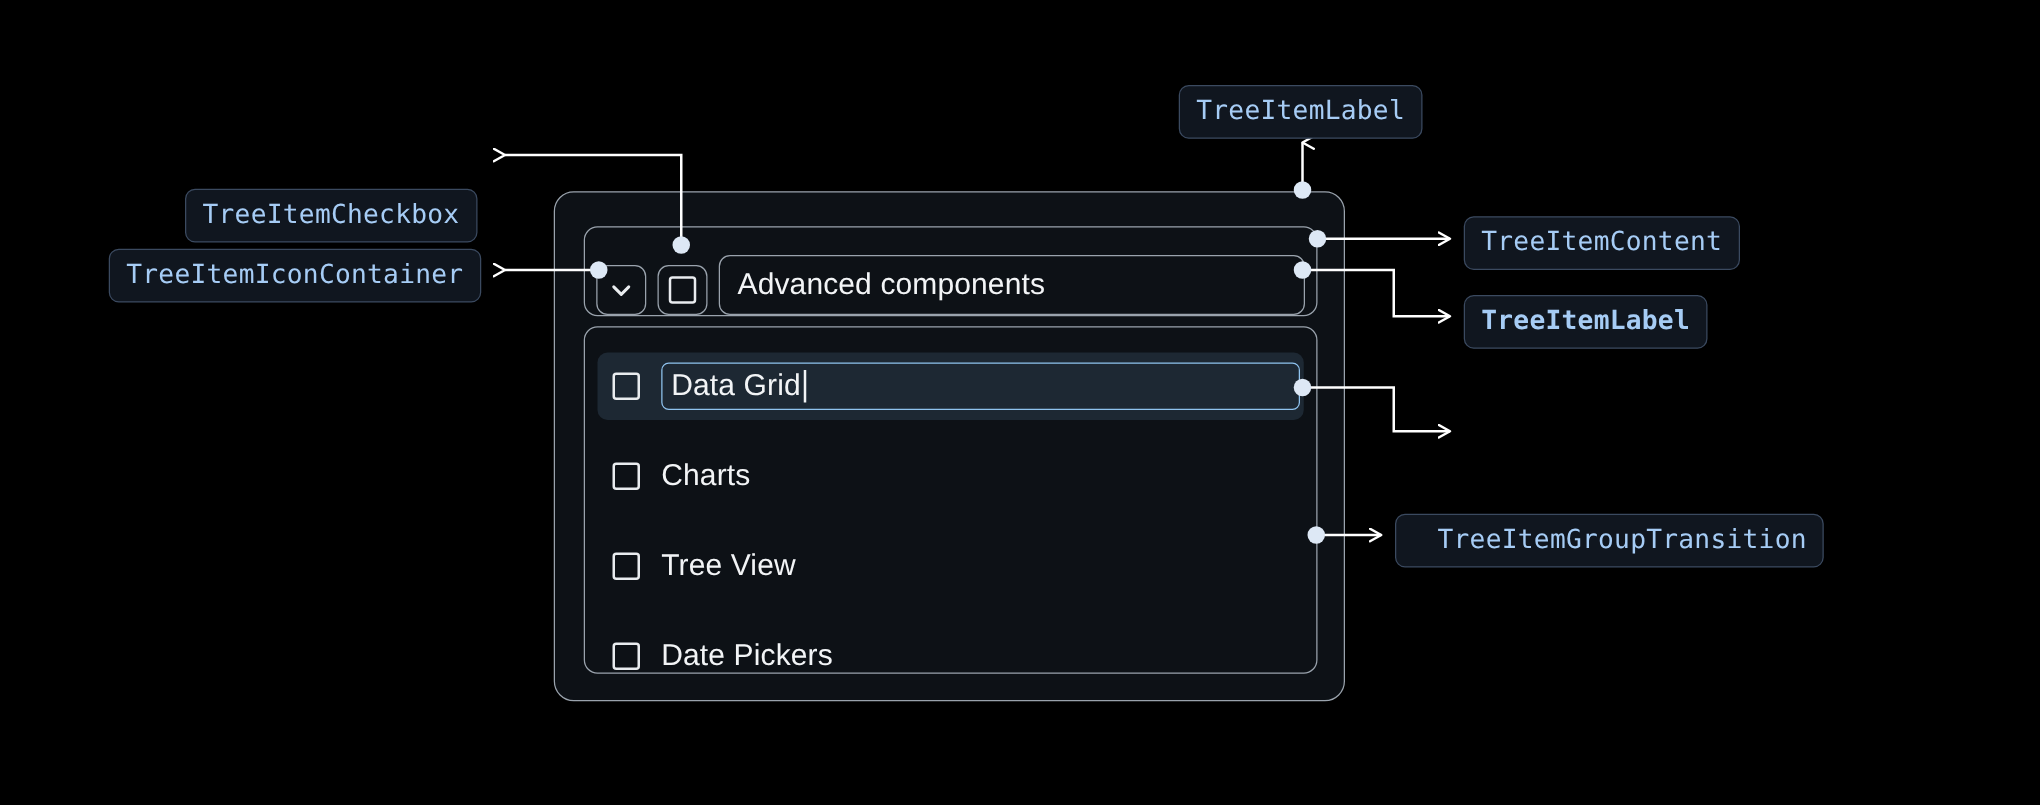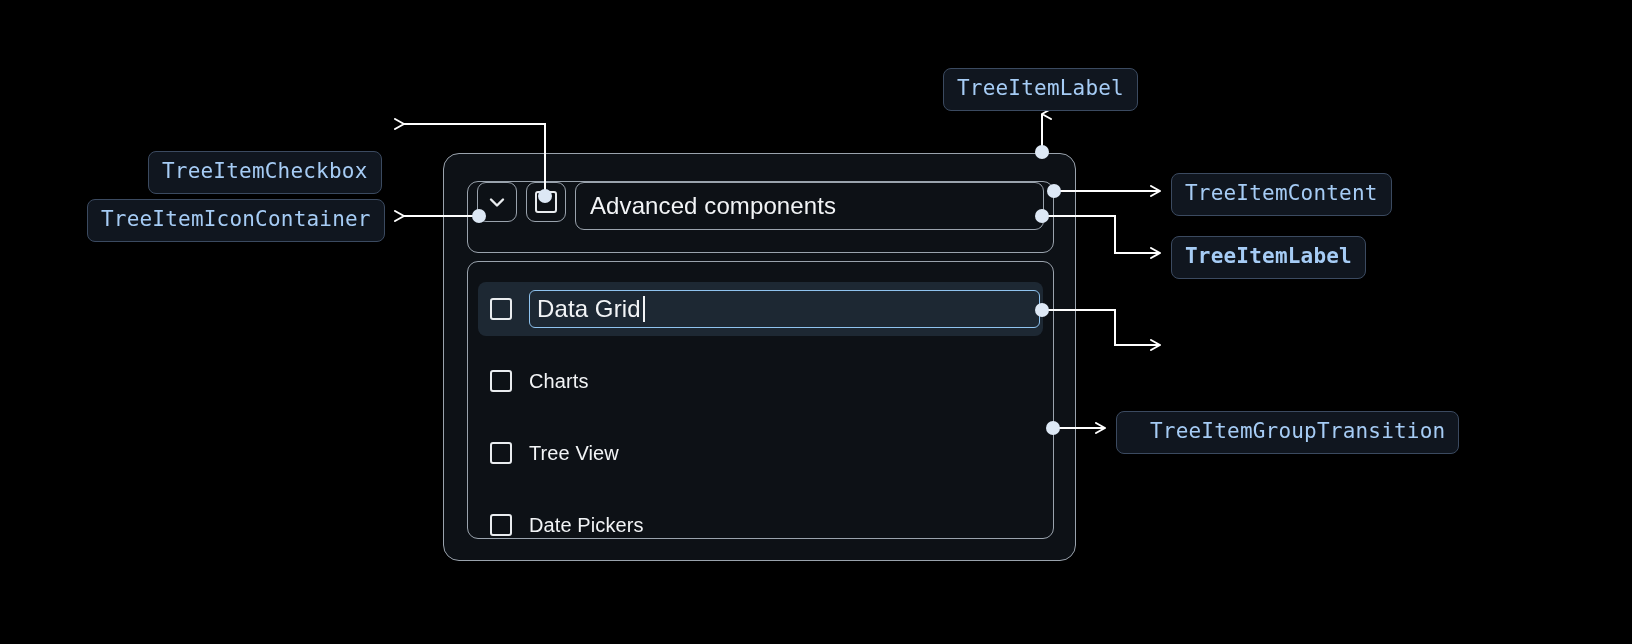--- a/index.html
+++ b/index.html
@@ -69,21 +69,21 @@
     position: absolute;
     left: 23px;
     top: 27px;
     width: 587px;
     height: 72px;
     box-sizing: border-box;
     background: #0d1116;
     border: 1px solid #9aa3ad;
     border-radius: 11px;
     display: flex;
-    align-items: flex-start;
+    align-items: flex-end;
     padding: 0 9px;
     gap: 9px;
   }
 
   .icon-container {
     width: 40px;
     height: 40px;
     flex: 0 0 auto;
     box-sizing: border-box;
     border: 1px solid #9aa3ad;
@@ -159,21 +159,21 @@
     height: 22px;
     flex: 0 0 auto;
     box-sizing: border-box;
     border: 2.5px solid #e9ecef;
     border-radius: 3px;
     background: transparent;
     margin-right: 17px;
   }
   .tree-item .item-text {
     color: #f2f4f6;
-    font-size: 20px;
+    font-size: 24px;
     letter-spacing: 0.1px;
   }
   .tree-item .item-input {
     flex: 1 1 auto;
     height: 38px;
     margin-right: 3px;
     box-sizing: border-box;
     background: transparent;
     border: 1.5px solid #8fc3ef;
     border-radius: 6px;

